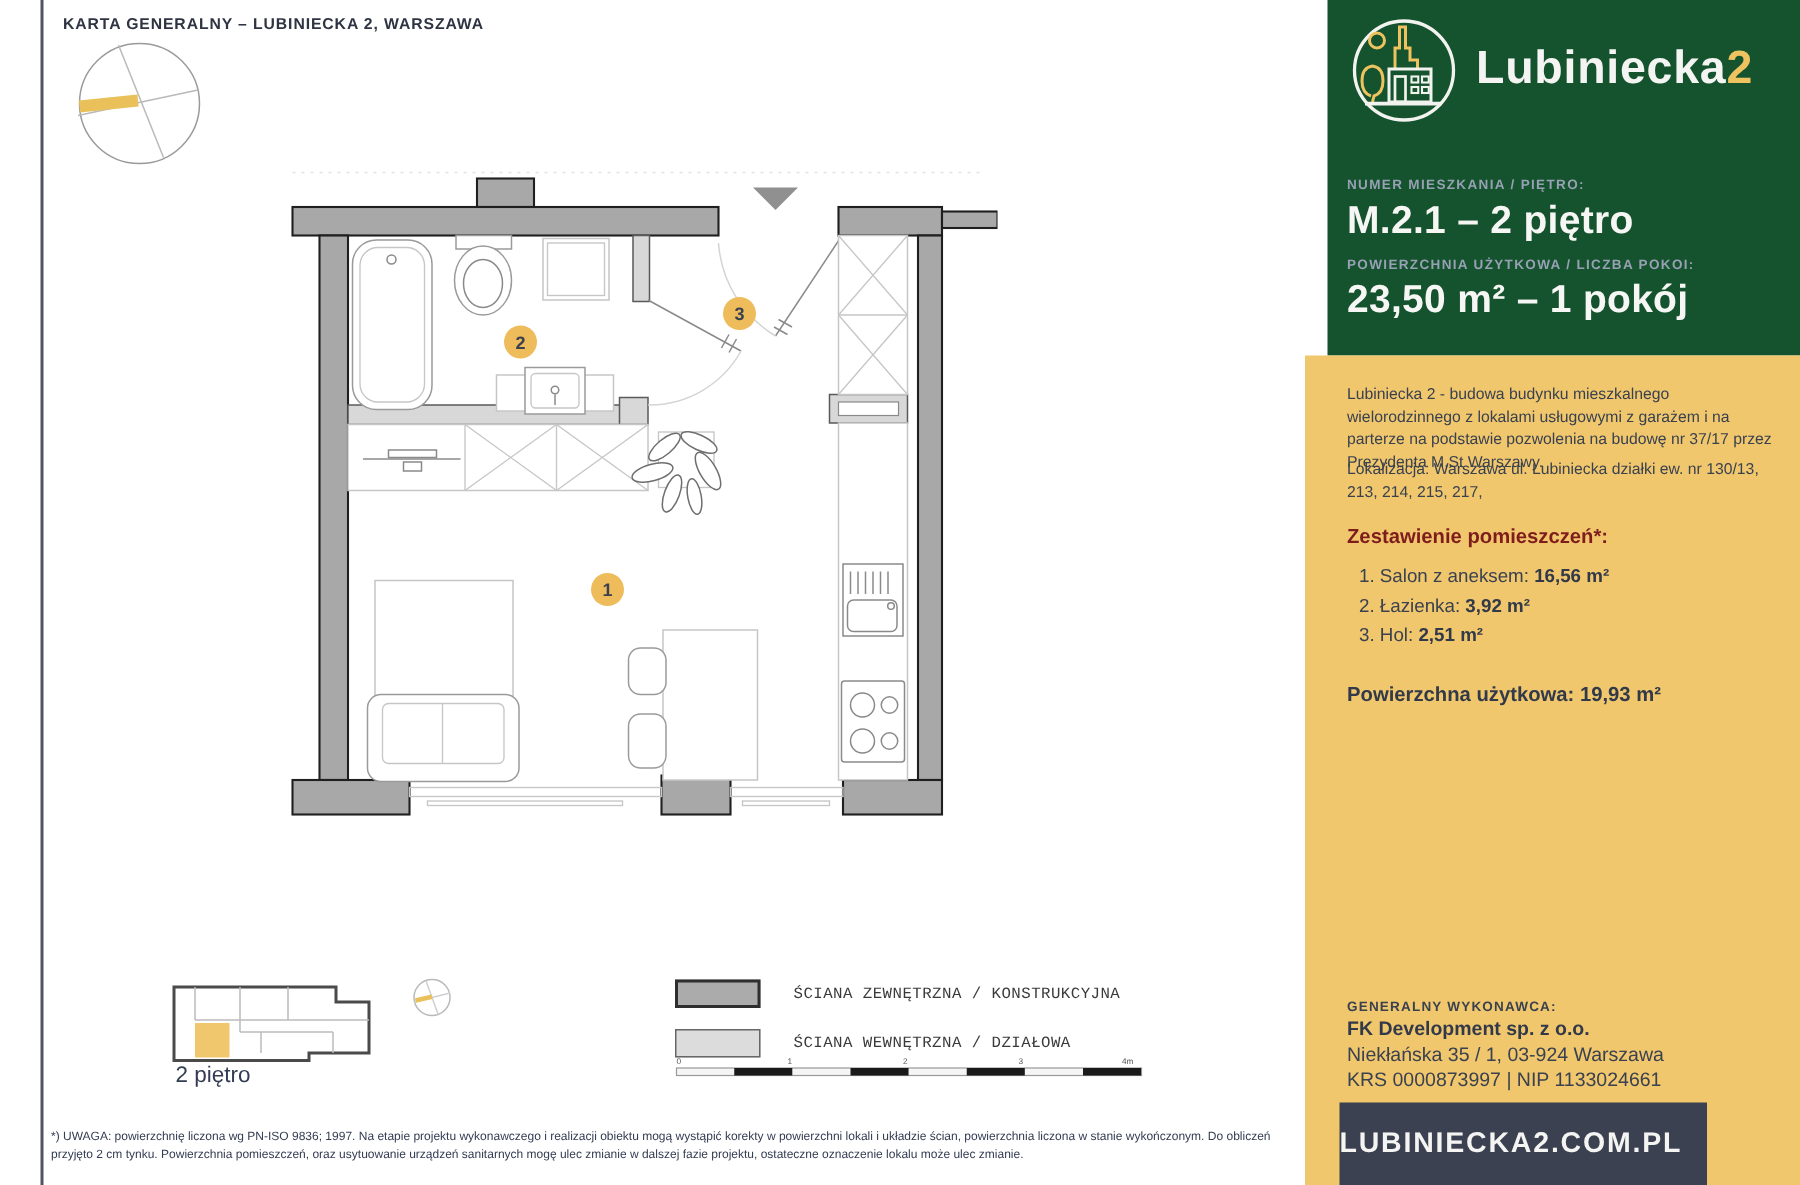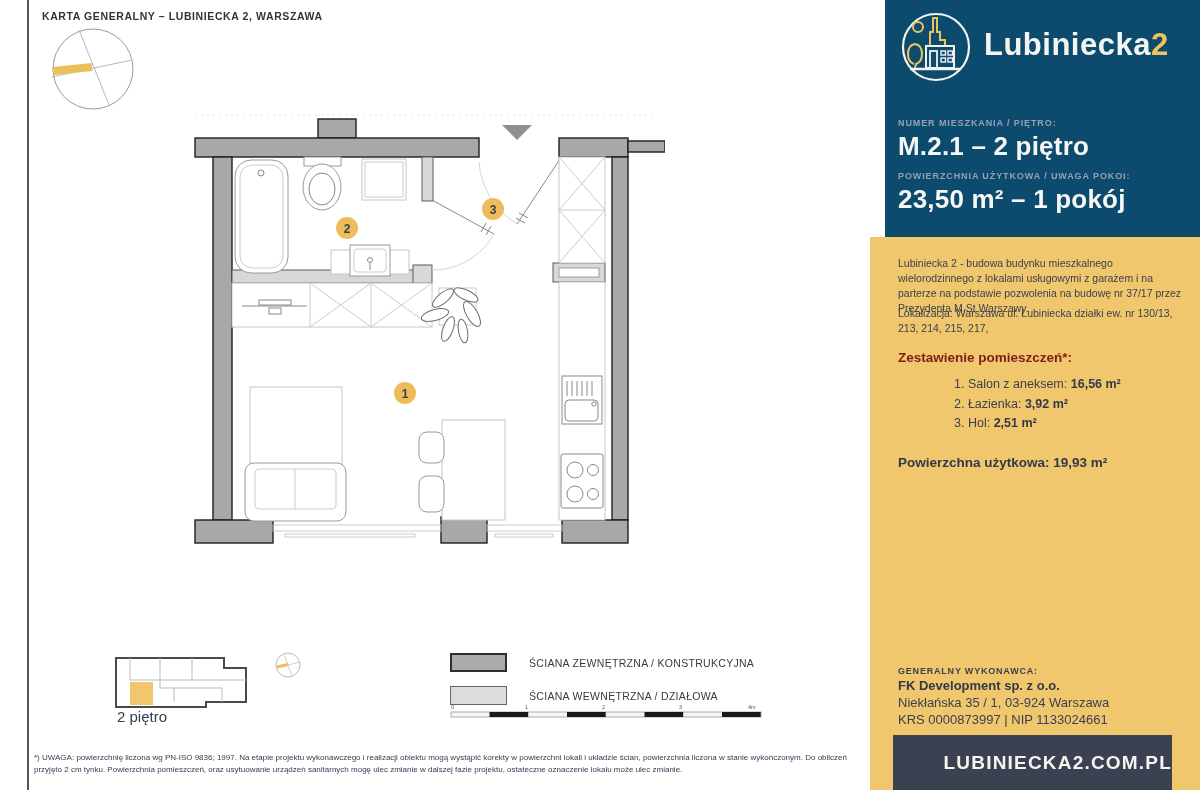--- a/index.html
+++ b/index.html
@@ -11,42 +11,42 @@
   
   .doc-title{left:42px;top:10px;font-size:10.5px;font-weight:bold;letter-spacing:.6px;color:#2f3442;}
   
   .footnote{left:34px;top:752px;width:840px;font-size:8px;line-height:1.55;color:#333c52;}
   .footnote b{font-weight:normal;}
   
   .legend-row{left:450px;display:flex;align-items:center;gap:22px;}
   .legend-swatch{width:57px;height:19px;box-sizing:border-box;}
   .sw-ext{background:#ababab;border:2px solid #2e2e2e;}
   .sw-int{background:#dcdcdc;border:1.5px solid #666;}
-  .legend-label{font-size:10.5px;letter-spacing:.3px;color:#3a3a3a;}
+  .legend-label{font-size:10.5px;letter-spacing:.3px;color:#3a3a3a;font-family:Liberation Mono, monospace;}
   
   .mini-label{left:117px;top:708px;font-size:15px;color:#333c52;}
   
-  .side-dark{left:885px;top:0;width:315px;height:237px;background:#0c4a6e;}
+  .side-dark{left:885px;top:0;width:315px;height:237px;background:#14532d;}
   .logo{left:12px;top:6px;display:flex;align-items:center;gap:9px;}
   .logo-text{font-size:31px;font-weight:bold;color:#f4f4f2;letter-spacing:.5px;}
   .logo-text .accent{color:#eec25f;}
   .side-label{left:13px;font-size:9px;font-weight:bold;letter-spacing:.9px;color:#98a0b4;}
   .side-value{left:13px;font-size:26px;font-weight:bold;color:#f6f6f4;letter-spacing:.2px;}
   
   .side-yellow{left:870px;top:237px;width:330px;height:553px;background:#f0c76d;padding-left:28px;}
   .para{left:28px;width:288px;font-size:10.5px;line-height:1.42;color:#3a414f;}
   .rooms-heading{left:28px;font-size:13.5px;font-weight:bold;color:#7f1d1d;}
   .rooms-list{left:36px;font-size:12.5px;color:#3a414f;line-height:19.5px;}
   .rooms-list .area{font-weight:bold;color:#323948;}
   .rooms-total{left:28px;font-size:13.5px;font-weight:bold;color:#323948;}
   .gw-label{left:28px;font-size:9px;font-weight:bold;letter-spacing:.8px;color:#3a414f;}
   .gw-name{left:28px;font-size:13px;font-weight:bold;color:#323948;}
   .gw-line{left:28px;font-size:13px;color:#3a414f;}
-  .site-box{left:23px;top:498px;width:279px;height:55px;background:#3b4150;
-            display:flex;align-items:center;justify-content:flex-end;}
+  .site-box{left:23px;top:498px;width:245px;height:55px;background:#3b4150;
+            display:flex;align-items:center;justify-content:flex-start;}
   .site-text{font-size:19px;font-weight:bold;letter-spacing:1.2px;color:#f4f4f2;}
   
   svg text{font-family:"Liberation Sans",sans-serif;}
   .wall-ext{fill:#a8a8a8;stroke:#1f1f1f;stroke-width:1.4;}
   .wall-int{fill:#d8d8d8;stroke:#5a5a5a;stroke-width:1;}
   .furn{fill:#fff;stroke:#9a9a9a;stroke-width:1;}
   .furnl{fill:#fff;stroke:#c6c6c6;stroke-width:1;}
   .thin{fill:none;stroke:#c6c6c6;stroke-width:.9;}
   .thin2{fill:none;stroke:#8a8a8a;stroke-width:1;}
   .arc{fill:none;stroke:#d4d4d4;stroke-width:1;}
@@ -276,30 +276,30 @@
         <rect x="44" y="45" width="4.5" height="4" fill="none" stroke="#f2f2ef" stroke-width="1.4"></rect>
         <rect x="51" y="45" width="4.5" height="4" fill="none" stroke="#f2f2ef" stroke-width="1.4"></rect>
         <rect x="44" y="52" width="4.5" height="4" fill="none" stroke="#f2f2ef" stroke-width="1.4"></rect>
         <rect x="51" y="52" width="4.5" height="4" fill="none" stroke="#f2f2ef" stroke-width="1.4"></rect>
         <line x1="13" y1="63" x2="64" y2="63" stroke="#f2f2ef" stroke-width="2.5"></line>
       </svg>
       <div class="logo-text"><span>Lubiniecka</span><span class="accent">2</span></div>
     </div>
     <div class="abs side-label" style="top:118px;">NUMER MIESZKANIA / PIĘTRO:</div>
     <div class="abs side-value" style="top:131px;">M.2.1 – 2 piętro</div>
-    <div class="abs side-label" style="top:171px;">POWIERZCHNIA UŻYTKOWA / UWAGA POKOI:</div>
+    <div class="abs side-label" style="top:171px;">POWIERZCHNIA UŻYTKOWA / LICZBA POKOI:</div>
     <div class="abs side-value" style="top:184px;">23,50 m² – 1 pokój</div>
   </div>
 
   <div class="abs side-yellow">
     <div class="abs para" style="top:19px;">Lubiniecka 2 - budowa budynku mieszkalnego wielorodzinnego z lokalami usługowymi z garażem i na parterze na podstawie pozwolenia na budowę nr 37/17 przez Prezydenta M.St Warszawy.</div>
     <div class="abs para" style="top:69px;">Lokalizacja: Warszawa ul. Lubiniecka działki ew. nr 130/13, 213, 214, 215, 217,</div>
 
     <div class="abs rooms-heading" style="top:113px;">Zestawienie pomieszczeń*:</div>
-    <div class="abs rooms-list" style="top:138px;margin-left:48px;">
+    <div class="abs rooms-list" style="top:138px;">
       <div><span>1. Salon z aneksem:</span> <span class="area">16,56 m²</span></div>
       <div><span>2. Łazienka:</span> <span class="area">3,92 m²</span></div>
       <div><span>3. Hol:</span> <span class="area">2,51 m²</span></div>
     </div>
     <div class="abs rooms-total" style="top:218px;">Powierzchna użytkowa: 19,93 m²</div>
 
     <div class="abs gw-label" style="top:429px;">GENERALNY WYKONAWCA:</div>
     <div class="abs gw-name" style="top:441px;">FK Development sp. z o.o.</div>
     <div class="abs gw-line" style="top:458px;">Niekłańska 35 / 1, 03-924 Warszawa</div>
     <div class="abs gw-line" style="top:475px;">KRS 0000873997 | NIP 1133024661</div>

